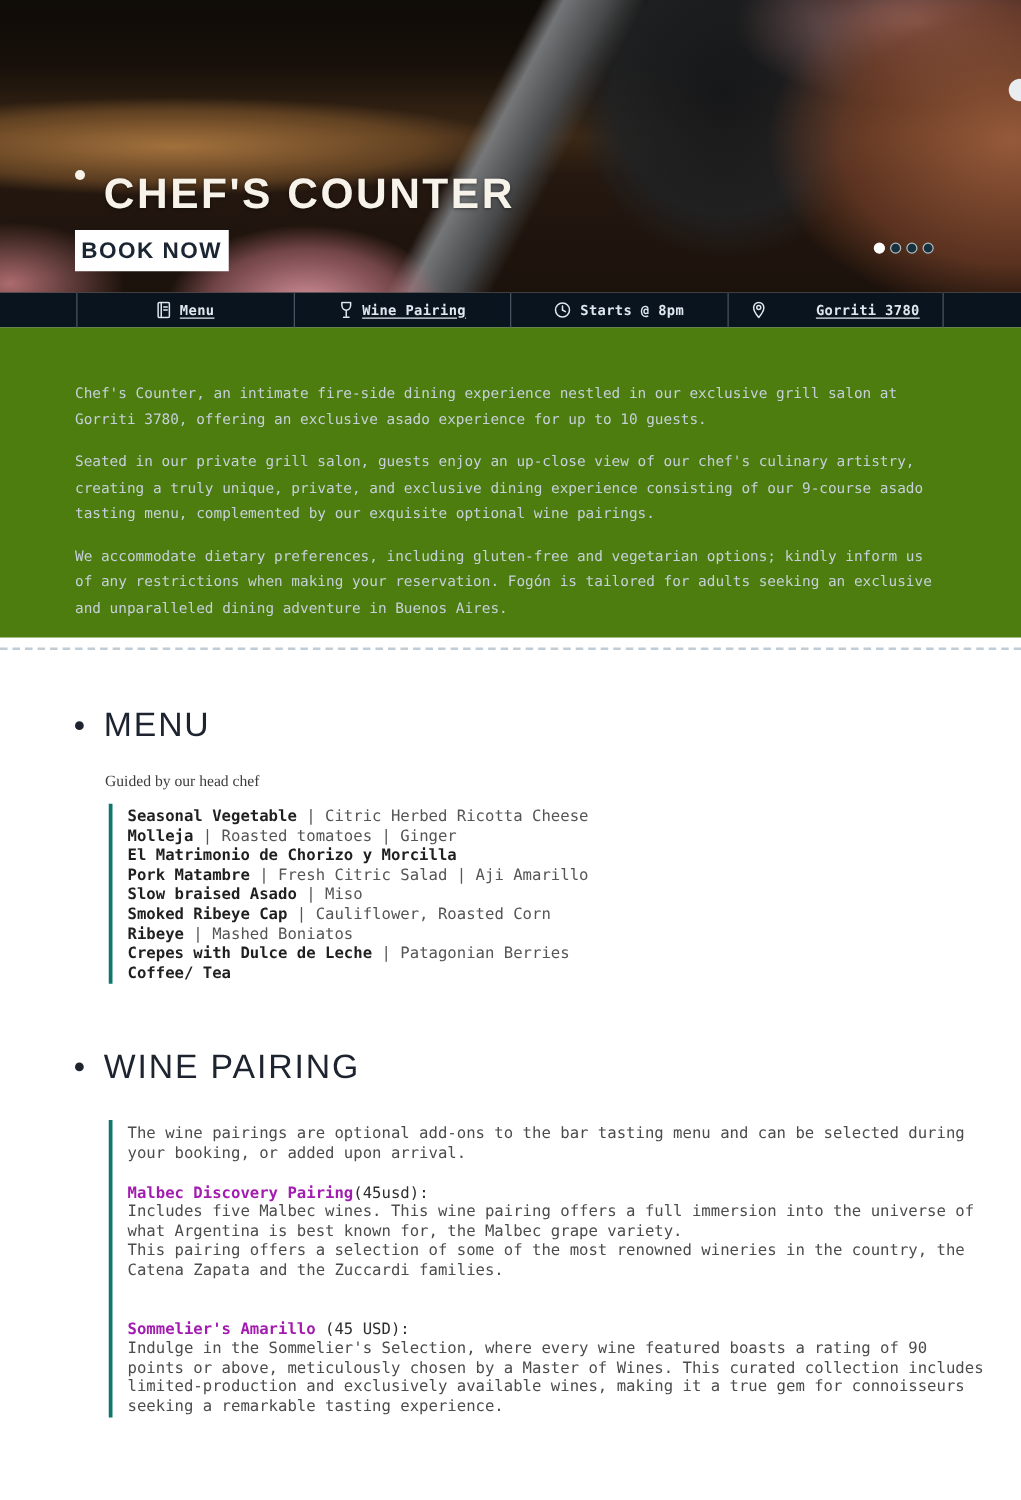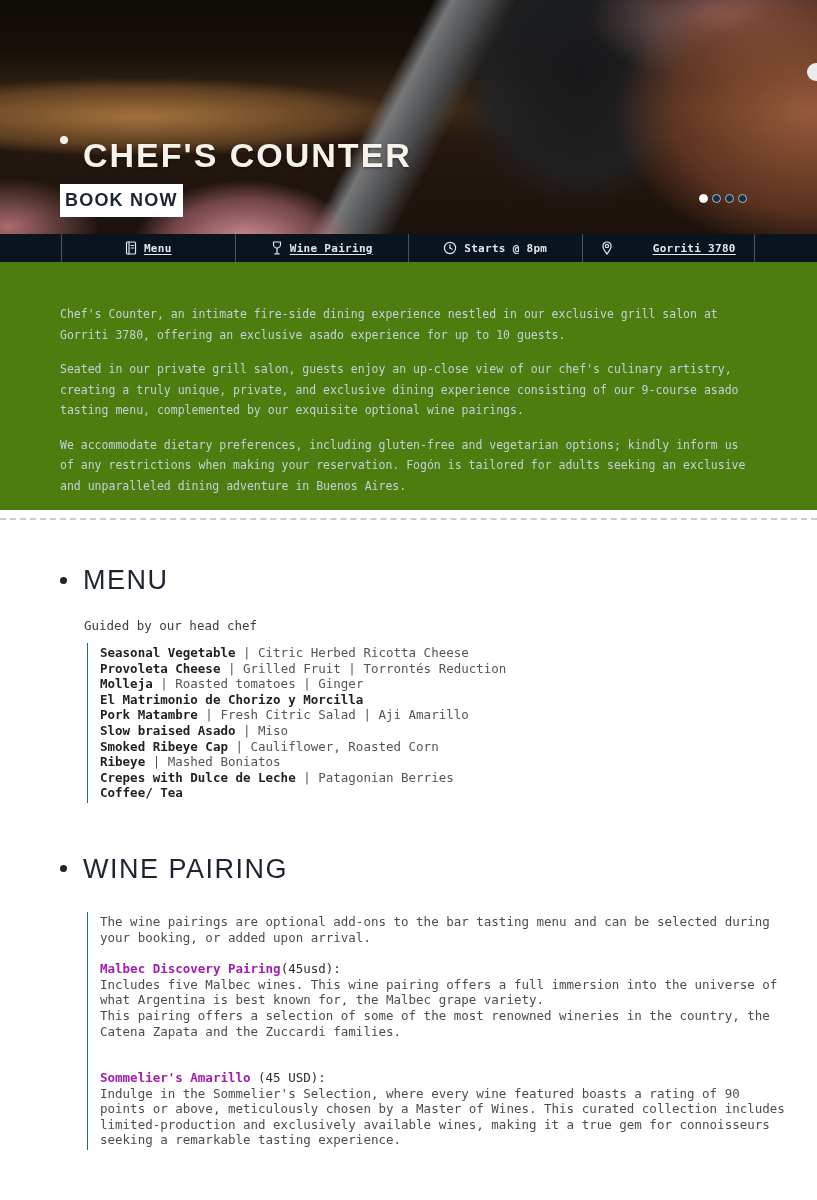--- a/index.html
+++ b/index.html
@@ -67,22 +67,22 @@
 
   
   .section-h {
     display:flex; align-items:center; margin:0;
     font-family:"Liberation Sans","DejaVu Sans",sans-serif;
     font-size:27px; font-weight:500; letter-spacing:1.5px; color:#1d2430; line-height:32px;
   }
   .h-bullet { width:7px; height:7px; border-radius:50%; background:#1d2430; margin-right:16px; flex:0 0 auto; }
 
   .menu-section { padding:44px 0 0 60px; }
-  .subtitle { margin:22px 0 0 24px; font-size:12.5px; color:#3c3c3c; }
-  .bordered { border-left:1px solid #0f766e; padding:2px 0 2px 12px; margin-left:27px; }
+  .subtitle { margin:22px 0 0 24px; font-size:12.5px; color:#3c3c3c;font-family:Liberation Serif, serif; }
+  .bordered { border-left:3px solid #0f766e; padding:2px 0 2px 12px; margin-left:27px; }
   .menu-list { margin-top:10px; width:690px; }
   .menu-item { font-size:12.5px; line-height:15.6px; color:#555555; }
   .menu-item strong { color:#1f1f1f; font-weight:700; }
 
   .wine-section { padding:50px 0 0 60px; }
   .wine-block { margin-top:27px; width:702px; font-size:12.5px; line-height:15.6px; }
   .wine-intro { margin:0 0 16px 0; color:#4c4c4c; width:690px; }
   .pairing { width:690px; color:#4c4c4c; }
   .pairing.second { margin-top:31px; }
   .pairing strong { color:#a21caf; font-weight:700; }
@@ -162,21 +162,20 @@
 
   <section class="menu-section">
     <h2 class="section-h">
       <span class="h-bullet"></span>
       <span>MENU</span>
     </h2>
     <p class="subtitle">Guided by our head chef</p>
 
     <div class="menu-list bordered">
       <div class="menu-item"><strong>Seasonal Vegetable</strong><span> | Citric Herbed Ricotta Cheese</span></div>
-      <div class="menu-item"><strong>Provoleta Cheese</strong><span> | Grilled Fruit | Torrontés Reduction</span></div>
       <div class="menu-item"><strong>Molleja</strong><span> | Roasted tomatoes | Ginger</span></div>
       <div class="menu-item"><strong>El Matrimonio de Chorizo y Morcilla</strong><span></span></div>
       <div class="menu-item"><strong>Pork Matambre</strong><span> | Fresh Citric Salad | Aji Amarillo</span></div>
       <div class="menu-item"><strong>Slow braised Asado</strong><span> | Miso</span></div>
       <div class="menu-item"><strong>Smoked Ribeye Cap</strong><span> | Cauliflower, Roasted Corn</span></div>
       <div class="menu-item"><strong>Ribeye</strong><span> | Mashed Boniatos</span></div>
       <div class="menu-item"><strong>Crepes with Dulce de Leche</strong><span> | Patagonian Berries</span></div>
       <div class="menu-item"><strong>Coffee/ Tea</strong><span></span></div>
     </div>
   </section>

